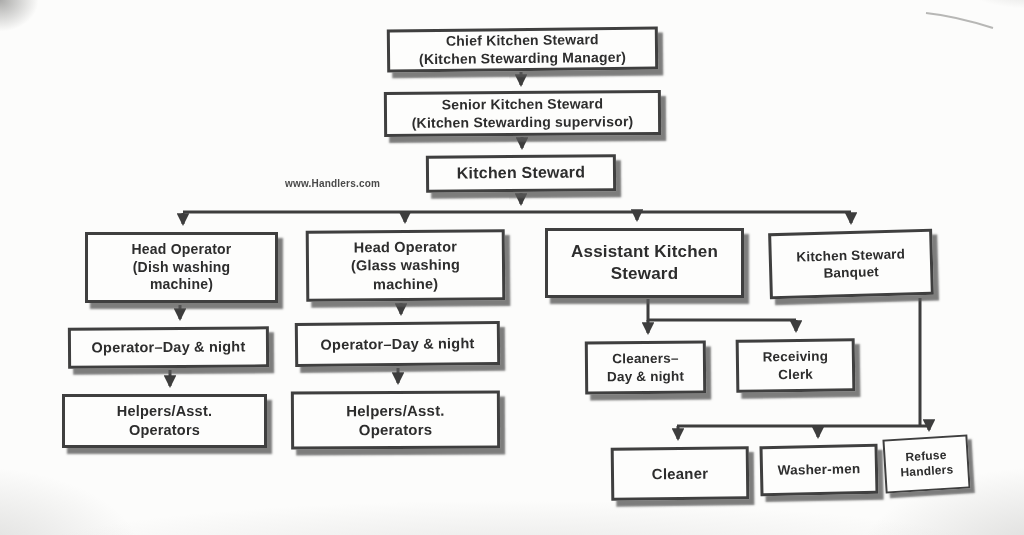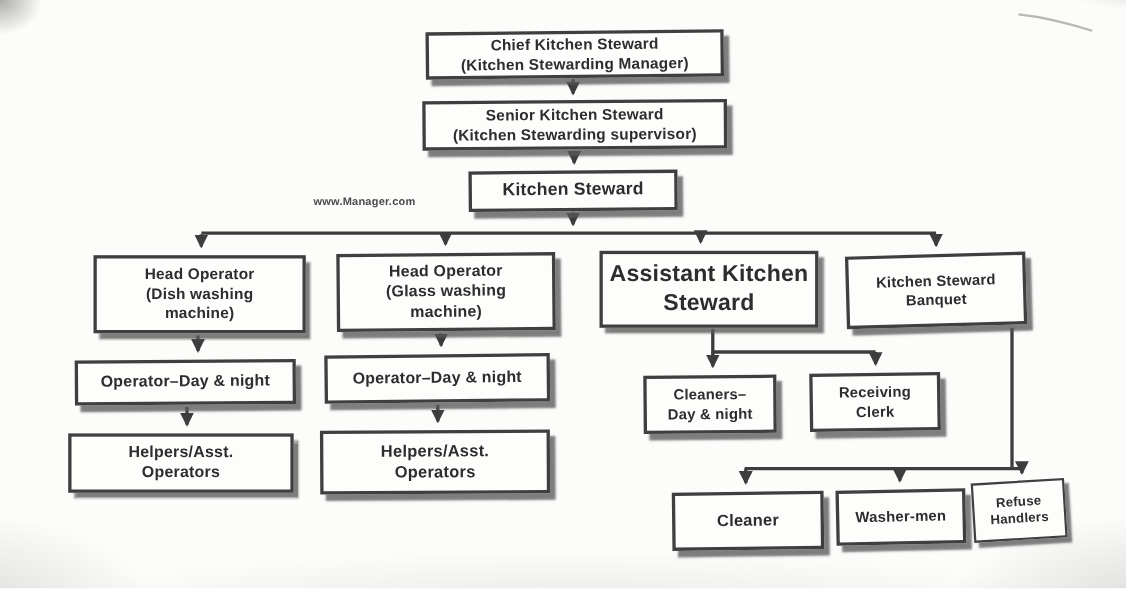--- a/index.html
+++ b/index.html
@@ -69,39 +69,39 @@
       <path d="M796,320 V331" marker-end="url(#ah)"></path>
       <path d="M920,298 V426"></path>
       <path d="M677,426 H929"></path>
       <path d="M678,426 V439" marker-end="url(#ah)"></path>
       <path d="M818,426 V437" marker-end="url(#ah)"></path>
       <path d="M929,426 V430" marker-end="url(#ah)"></path>
     </g>
     <path d="M926,13 Q955,16 993,28" stroke="rgba(125,125,123,.55)" stroke-width="2" fill="none"></path>
   </svg>
 
-  <div class="watermark">www.Manager.com</div>
+  <div class="watermark">www.Handlers.com</div>
 
   <div class="node" style="left:387px;top:28px;width:271px;height:43px;font-size:14px;transform:rotate(-0.6deg);">Chief Kitchen Steward
 (Kitchen Stewarding Manager)</div>
 
   <div class="node" style="left:384px;top:91px;width:277px;height:45px;font-size:14px;transform:rotate(-0.4deg);">Senior Kitchen Steward
 (Kitchen Stewarding supervisor)</div>
 
   <div class="node" style="left:426px;top:155px;width:190px;height:37px;font-size:16px;transform:rotate(-0.5deg);">Kitchen Steward</div>
 
   <div class="node" style="left:85px;top:232px;width:193px;height:71px;font-size:14px;">Head Operator
 (Dish washing
 machine)</div>
 
   <div class="node" style="left:306px;top:230px;width:199px;height:71px;font-size:14.5px;transform:rotate(-0.5deg);">Head Operator
 (Glass washing
 machine)</div>
 
-  <div class="node" style="left:545px;top:228px;width:199px;height:70px;font-size:21px;">Assistant Kitchen
+  <div class="node" style="left:545px;top:228px;width:199px;height:70px;font-size:17px;">Assistant Kitchen
 Steward</div>
 
   <div class="node" style="left:769px;top:231px;width:164px;height:66px;font-size:13.5px;transform:rotate(-1.6deg);">Kitchen Steward
 Banquet</div>
 
   <div class="node" style="left:68px;top:327px;width:201px;height:41px;font-size:14.5px;transform:rotate(-0.4deg);">Operator–Day &amp; night</div>
 
   <div class="node" style="left:295px;top:322px;width:205px;height:44px;font-size:14.5px;transform:rotate(-0.6deg);">Operator–Day &amp; night</div>
 
   <div class="node" style="left:62px;top:394px;width:205px;height:54px;font-size:14.5px;">Helpers/Asst.

